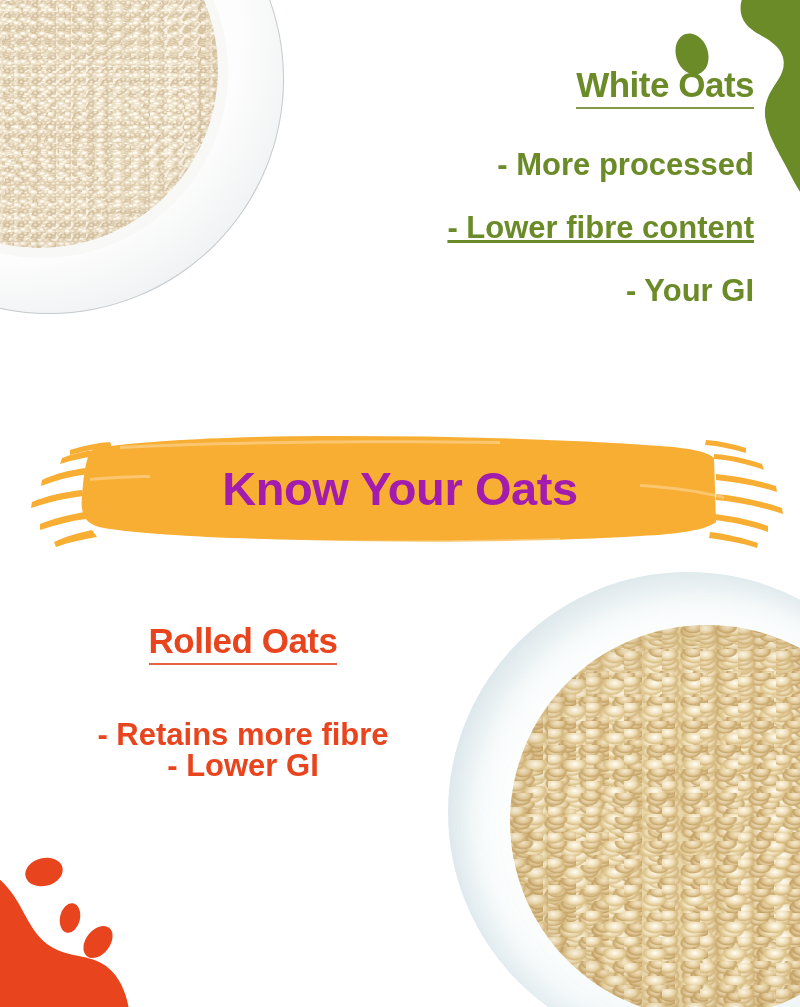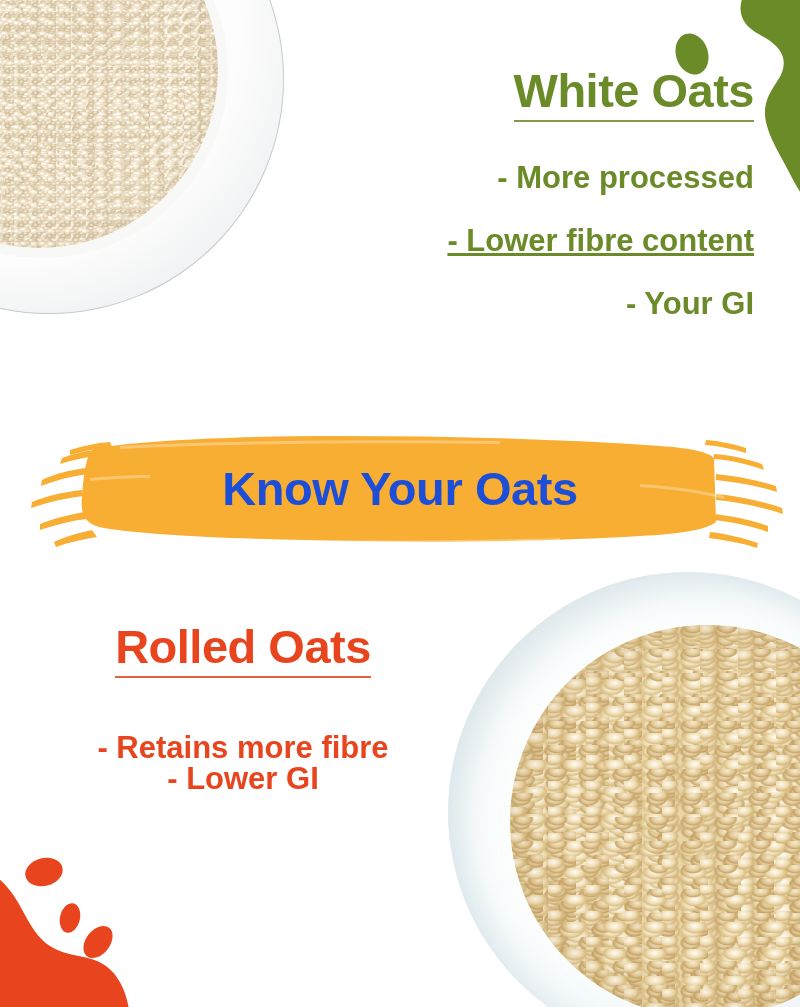--- a/index.html
+++ b/index.html
@@ -160,21 +160,21 @@
   }
   #rolled-oats-block {
     position: absolute;
     top: 622px; left: 24px;
     width: 438px;
     text-align: center;
   }
 
   .heading {
     margin: 0;
-    font-size: 47px;
+    font-size: 35px;
     font-weight: 700;
     letter-spacing: -0.5px;
     line-height: 1.06;
     white-space: nowrap;
   }
   .heading-green { color: #6B8A28; }
   .heading-orange { color: #E8441E; }
 
   .heading-rule {
     height: 2px;
@@ -218,21 +218,21 @@
   #banner svg { position: absolute; inset: 0; }
   #banner-title {
     position: absolute;
     top: 0; left: 0;
     width: 800px; height: 128px;
     display: flex;
     align-items: center;
     justify-content: center;
     font-size: 47px;
     font-weight: 700;
-    color: #1d4ed8;
+    color: #a21caf;
     letter-spacing: -0.4px;
     white-space: nowrap;
   }
 </style>
 </head>
 <body>
 
 <div id="canvas">
 
   <div class="photo" id="photo-white-oats">

